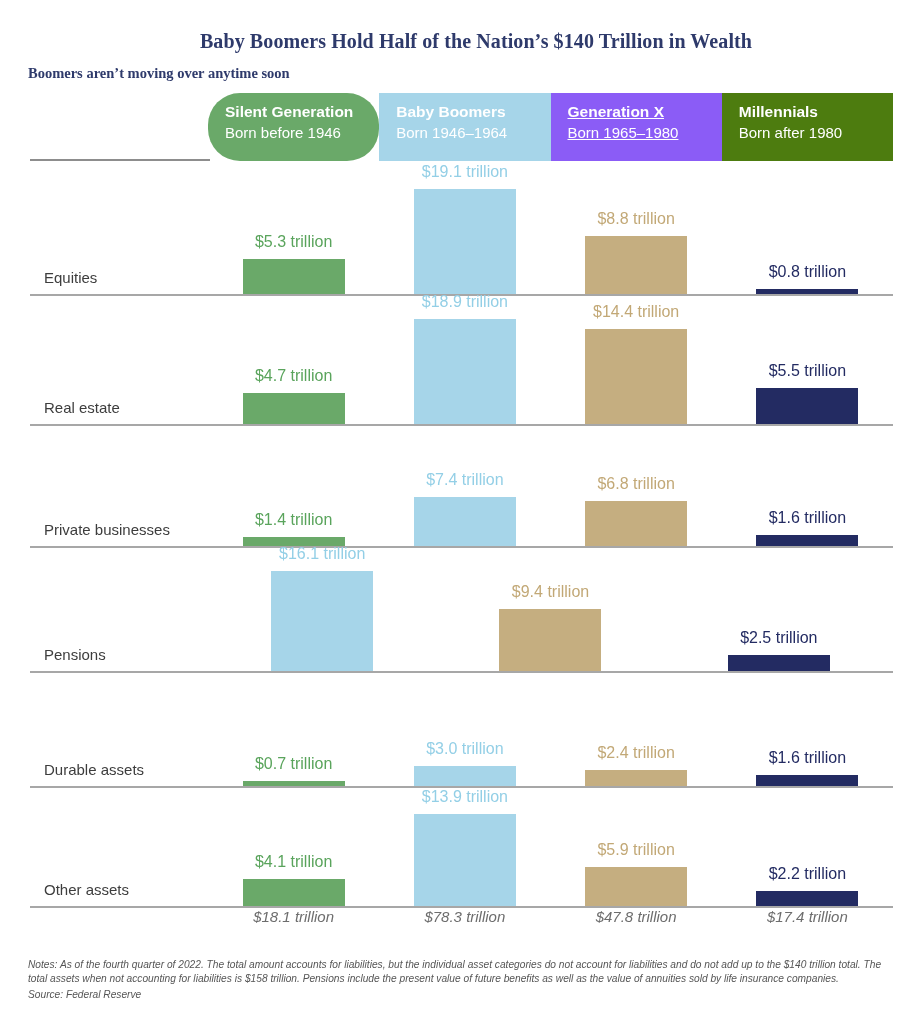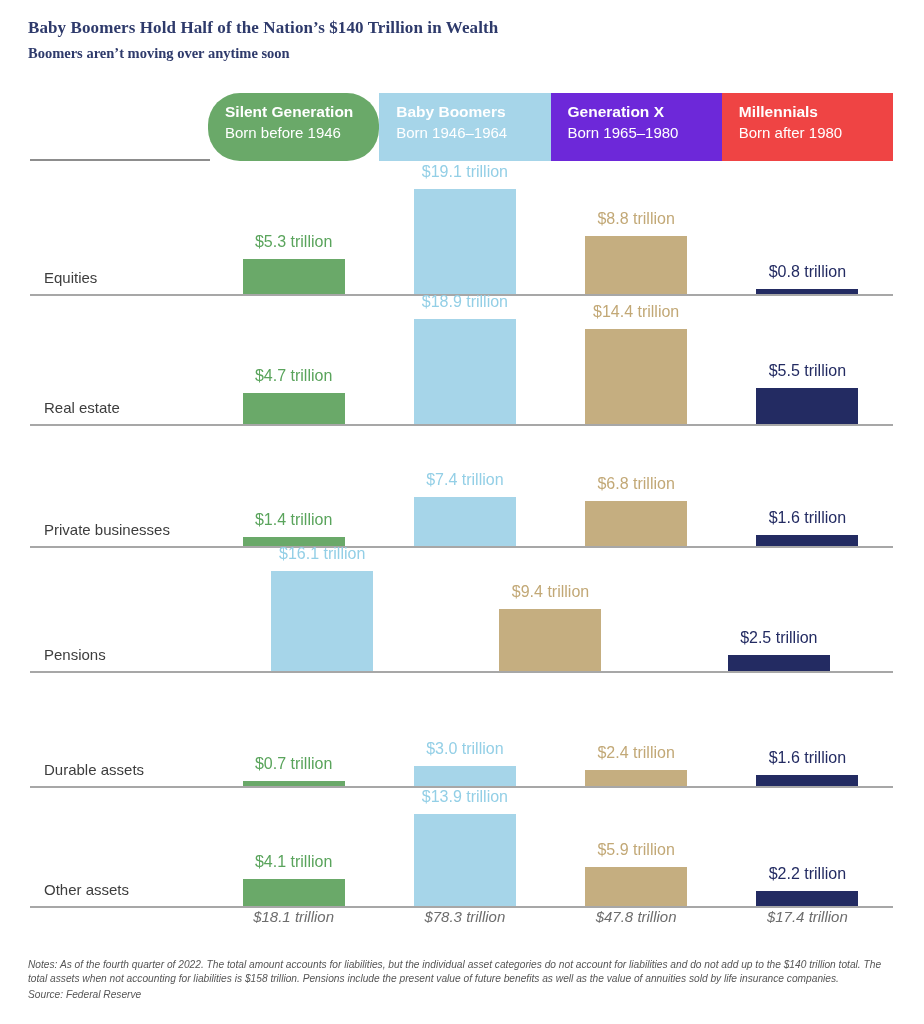--- a/index.html
+++ b/index.html
@@ -15,27 +15,28 @@
     overflow: hidden;
     position: relative;
   }
 
   
   #titleblock {
     padding: 18px 0 0 28px;
   }
   #chart-title {
     font-family: "Liberation Serif", serif;
-    font-size: 17px;
+    font-size: 20px;
     font-weight: 700;
     color: #2e3a6b;
     letter-spacing: .1px;
     line-height: 1.15;
-    margin: 0;
-    white-space: nowrap;
+    margin: 12px;
+    white-space: nowrap;
+    text-align: center;
   }
   #chart-subtitle {
     font-family: "Liberation Serif", serif;
     font-size: 14.5px;
     font-weight: 700;
     color: #2e3a6b;
     margin: 7px 0 0 0;
     line-height: 1.2;
   }
 
@@ -183,25 +184,25 @@
 
   <div id="gen-header">
       <div class="gen-cell" style="background: rgb(106, 169, 105); border-radius: 32px;">
         <div class="gen-name">Silent Generation</div>
         <div class="gen-born">Born before 1946</div>
       </div>
       <div class="gen-cell" style="background: rgb(166, 213, 233);">
         <div class="gen-name">Baby Boomers</div>
         <div class="gen-born">Born 1946–1964</div>
       </div>
-      <div class="gen-cell" style="background: #6d28d9;">
+      <div class="gen-cell" style="background: #8b5cf6; text-decoration: underline;">
         <div class="gen-name">Generation X</div>
         <div class="gen-born">Born 1965–1980</div>
       </div>
-      <div class="gen-cell" style="background: #ef4444;">
+      <div class="gen-cell" style="background: #4d7c0f;">
         <div class="gen-name">Millennials</div>
         <div class="gen-born">Born after 1980</div>
       </div>
     </div>
 
   <div id="rows-container">
       <div class="row" style="top: 166px; height: 130px;">
         <div class="row-baseline"></div>
         <div class="row-label">Equities</div>
         <div class="bars">

